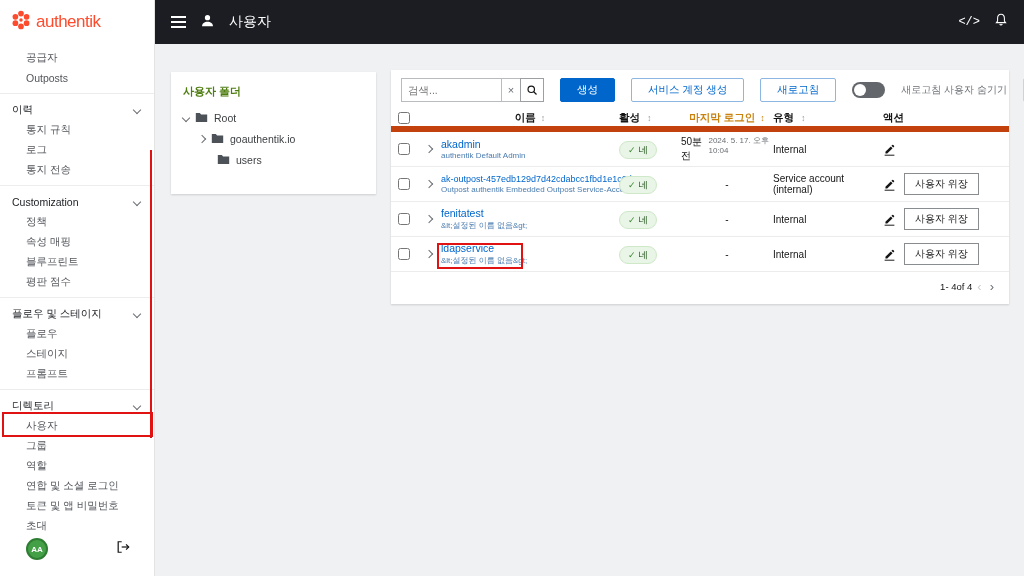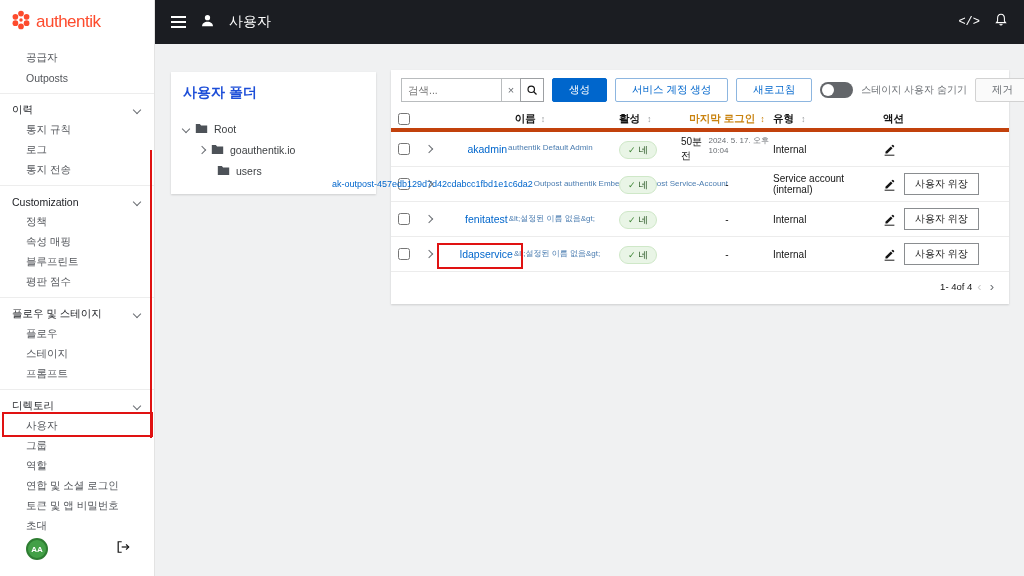--- a/index.html
+++ b/index.html
@@ -25,49 +25,49 @@
   .divider{border-top:1px solid #ededed;margin:5px 0}
   .cdown{width:6px;height:6px;border-right:1.5px solid #6a6e73;border-bottom:1.5px solid #6a6e73;transform:rotate(45deg);display:inline-block;flex:none}
   .cright{width:6px;height:6px;border-right:1.5px solid #6a6e73;border-bottom:1.5px solid #6a6e73;transform:rotate(-45deg);display:inline-block;flex:none}
   .sfooter{height:42px;display:flex;align-items:center;justify-content:space-between;padding:0 24px 12px 26px;flex:none}
   .avatar{width:22px;height:22px;border-radius:50%;background:#43a047;border:2px solid #2e7d32;color:#fff;font-size:8px;font-weight:700;display:flex;align-items:center;justify-content:center;cursor:pointer}
 
   
   main{position:absolute;left:155px;top:44px;right:0;bottom:0}
   .card{position:absolute;background:#fff;box-shadow:0 1px 2px rgba(0,0,0,.15)}
   .folders{left:16px;top:28px;width:205px;height:122px;padding:12px 12px}
-  .folders h2{font-size:14px;color:#1d4ed8;font-weight:700;margin-bottom:16px}
+  .folders h2{font-size:11px;color:#4d7c0f;font-weight:700;margin-bottom:8px}
   .tree{font-size:10.5px;color:#3c3f42}
   .treerow{display:flex;align-items:center;gap:6px;height:21px;cursor:pointer}
   .ind1{padding-left:16px}.ind2{padding-left:34px}
 
   
   .userscard{left:236px;top:26px;width:618px;height:234px;display:flex;flex-direction:column}
-  .toolbar{display:flex;align-items:center;gap:8px;padding:8px 10px;height:40px;flex:none}
+  .toolbar{display:flex;align-items:center;gap:16px;padding:8px 10px;height:40px;flex:none}
   .searchgrp{display:flex;align-items:stretch;height:24px;flex:none}
   .searchinput{width:100px;border:1px solid #b9bcbe;border-right:none;font-size:10.5px;padding:0 6px;outline:none;color:#333;font-family:inherit}
   .clearbtn{border:1px solid #b9bcbe;border-right:none;background:#fff;width:19px;display:flex;align-items:center;justify-content:center;color:#6a6e73;font-size:11px;cursor:pointer}
   .searchbtn{border:1px solid #9da0a3;background:#fff;width:24px;display:flex;align-items:center;justify-content:center;cursor:pointer}
   .btn{font-size:10.5px;height:24px;padding:0 16px;cursor:pointer;border-radius:2px;white-space:nowrap;font-family:inherit}
   .btn-primary{background:#0066cc;border:1px solid #0066cc;color:#fff}
   .btn-outline{background:#fff;border:1px solid #8db6e0;color:#0066cc}
   .btn-plain{background:#fafafa;border:1px solid #d2d2d2;color:#6a6e73}
   .switch{width:33px;height:16px;border-radius:8px;background:#63666a;position:relative;cursor:pointer;flex:none}
   .switch::after{content:"";position:absolute;left:2px;top:2px;width:12px;height:12px;background:#fff;border-radius:50%}
   .togglelabel{font-size:10px;color:#6a6e73;white-space:nowrap}
   .pag{display:flex;align-items:center;gap:2px;font-size:9.5px;color:#151515;margin-left:auto;white-space:nowrap}
   .pagbtn{border:none;background:none;font-size:13px;line-height:1;color:#6a6e73;cursor:pointer;padding:0 3px}
   .pagbtn.disabled{color:#cfcfcf}
 
   
-  .thead{display:flex;align-items:center;height:22px;border-bottom:4px solid #c2410c;font-size:10.5px;font-weight:700;color:#151515;flex:none}
+  .thead{display:flex;align-items:center;height:22px;border-bottom:6px solid #c2410c;font-size:10.5px;font-weight:700;color:#151515;flex:none}
   .trow{display:flex;align-items:center;height:35px;border-bottom:1px solid #ececec;flex:none}
   .c-check{width:26px;display:flex;justify-content:center;flex:none}
   .c-expand{width:24px;display:flex;justify-content:center;flex:none}
-  .c-name{width:178px;flex:none;display:flex;flex-direction:row;justify-content:center;gap:1px}
+  .c-name{width:178px;flex:none;display:flex;flex-direction:column;justify-content:center;gap:1px}
   .c-active{width:62px;flex:none}
   .c-login{width:92px;flex:none;display:flex;justify-content:center;gap:1px}
   .c-type{width:110px;flex:none;font-size:10px;color:#151515}
   .c-actions{flex:1;display:flex;gap:8px;padding-right:10px}
   .link{font-size:10.5px;color:#0066cc;text-decoration:none;white-space:nowrap;cursor:pointer}
   .link.small{font-size:9px}
   .subtext{font-size:8px;color:#4a7cb0;white-space:nowrap}
   .subgray{font-size:8px;color:#6a6e73}
   .logintxt{font-size:10px;color:#151515}
   .badge{display:inline-flex;align-items:center;gap:3px;background:#e9f5e6;border:1px solid #cfe8c8;border-radius:10px;padding:1.5px 8px;font-size:9.5px;color:#1e4f18}
@@ -227,21 +227,21 @@
             <svg viewBox="0 0 16 16" width="12" height="12">
                 <circle cx="7" cy="7" r="4.3" fill="none" stroke="#151515" stroke-width="1.6"></circle>
                 <line x1="10.3" y1="10.3" x2="14" y2="14" stroke="#151515" stroke-width="1.6"></line>
               </svg>
           </span>
         </div>
         <button class="btn btn-primary">생성</button>
         <button class="btn btn-outline">서비스 계정 생성</button>
         <button class="btn btn-outline">새로고침</button>
         <span class="switch"></span>
-        <span class="togglelabel">스테이지 사용자 숨기기</span>
+        <span class="togglelabel">새로고침 사용자 숨기기</span>
         <button class="btn btn-plain">제거</button>
         <span class="pag">
           <span>1- 4of 4</span>
           <button class="pagbtn disabled">‹</button>
 
         </span>
       </div>
 
       <div class="thead">
         <span class="c-check">

